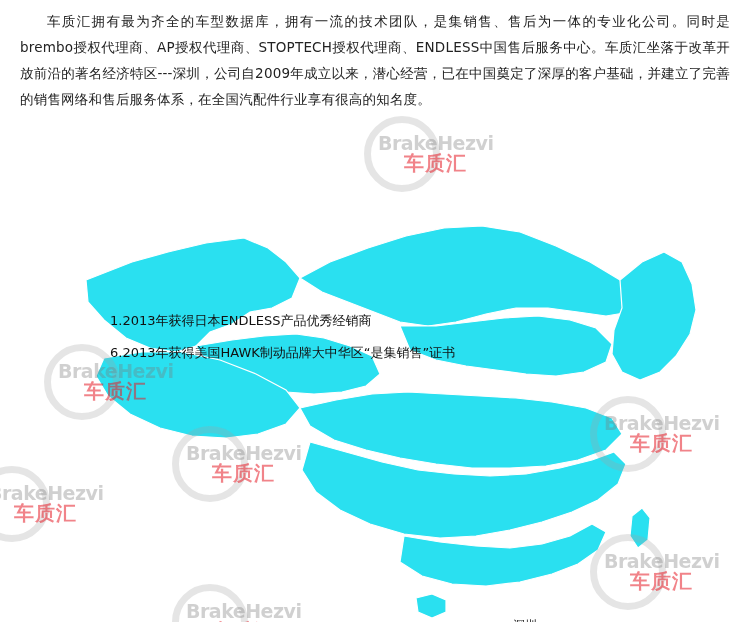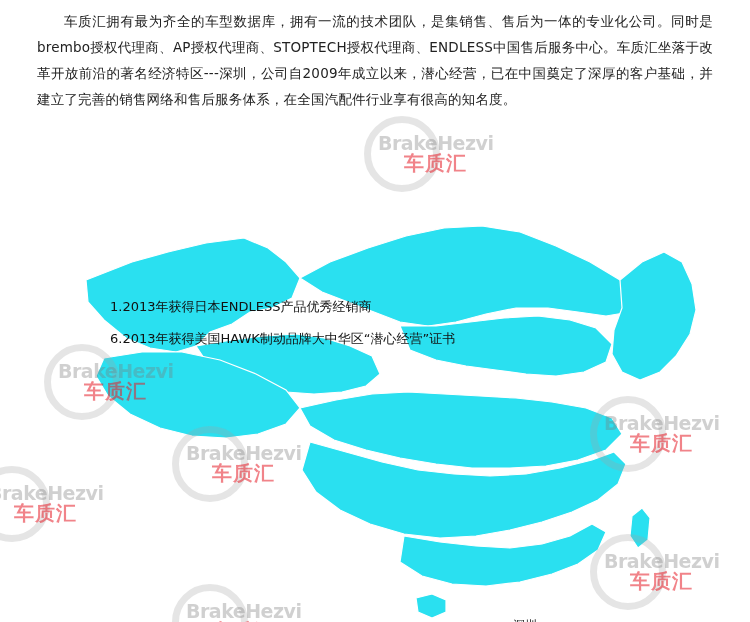--- a/index.html
+++ b/index.html
@@ -14,21 +14,21 @@
     overflow: hidden;
     font-family: "Liberation Sans", sans-serif;
   }
 
   
   .intro {
     position: absolute;
     left: 0;
     top: 8px;
     width: 750px;
-    padding: 0 37px;
+    padding: 0 20px;
     box-sizing: border-box;
     font-family: "DejaVu Sans", "Liberation Sans", sans-serif;
     font-size: 13.5px;
     line-height: 26px;
     color: #222222;
     text-align: justify;
     text-indent: 2em;
     letter-spacing: 0.2px;
   }
 
@@ -79,21 +79,21 @@
     letter-spacing: 1px;
     margin-left: 26px;
     display: block;
     margin-top: -4px;
   }
 
   
   .ach {
     position: absolute;
     left: 110px;
-    top: 299px;
+    top: 313px;
     width: 520px;
   }
   .ach-item {
     font-family: "DejaVu Sans", "Liberation Sans", sans-serif;
     font-size: 13px;
     color: #111111;
     line-height: 16px;
     margin-bottom: 16px;
     white-space: nowrap;
   }
@@ -203,14 +203,14 @@
   </div>
 
   <div class="city">
     <div class="city-label">深圳</div>
 
   </div>
 </div>
 
 <div class="ach">
   <div class="ach-item">1.2013年获得日本ENDLESS产品优秀经销商</div>
-  <div class="ach-item">6.2013年获得美国HAWK制动品牌大中华区“潜心经营”证书</div>
+  <div class="ach-item">6.2013年获得美国HAWK制动品牌大中华区“是集销售”证书</div>
 </div>
 
 </body></html>

